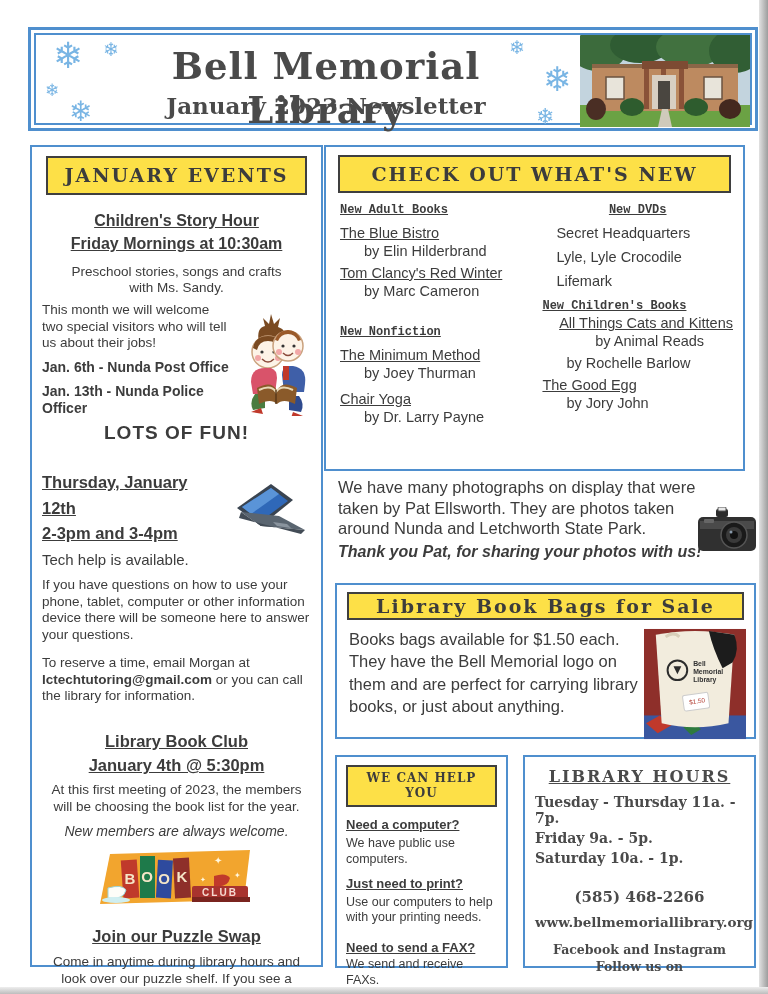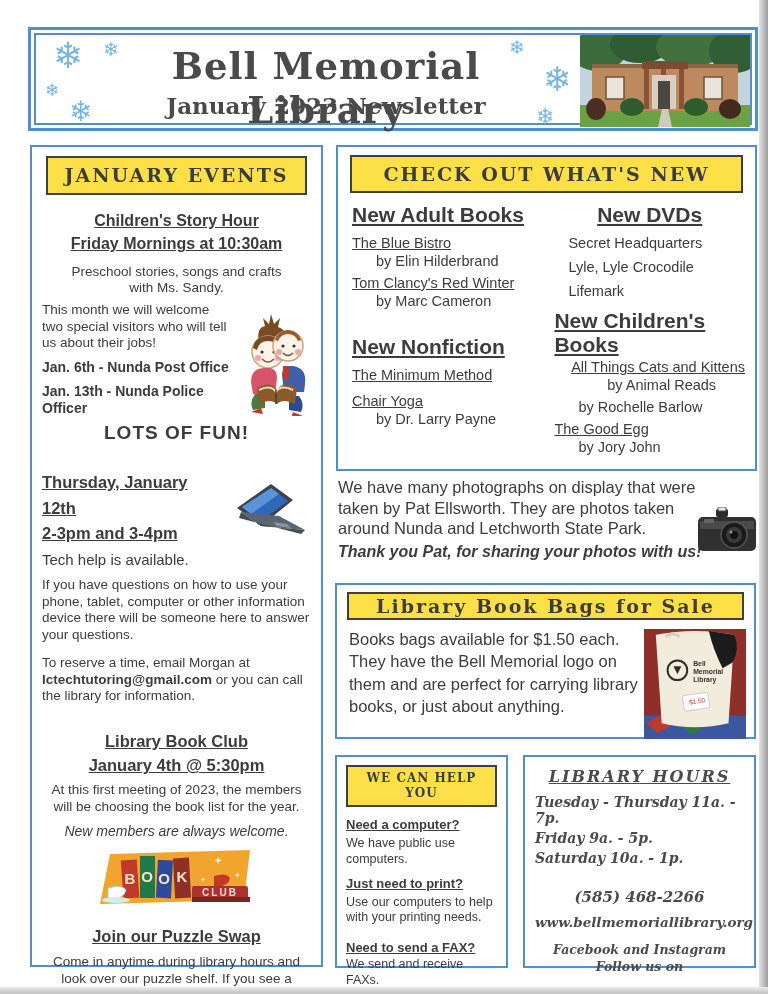--- a/index.html
+++ b/index.html
@@ -38,26 +38,26 @@
   .left-col { left:30px; top:145px; width:293px; height:822px; padding:9px 10px; font-size:13.5px; line-height:1.22; }
   .left-col .bar { margin:0 4px 14px 4px; padding:6px 0; font-size:19px; }
   .sh-title { font-size:16px; line-height:1.45; }
   .kids-clip { float:right; width:80px; height:112px; margin:2px 0 0 2px; }
   .fun { font-weight:bold; font-size:19px; letter-spacing:1px; text-align:center; margin-top:4px; }
   .tech-head { font-size:16.5px; line-height:1.55; }
   .laptop-clip { float:right; width:84px; height:68px; margin:4px 0 2px 4px; }
   .bc-clip { display:block; margin:8px auto 0 auto; width:162px; height:62px; }
 
   
-  .whats-new { left:336px; top:145px; width:421px; height:326px; padding:8px 10px; font-size:14px; }
+  .whats-new { left:324px; top:145px; width:421px; height:326px; padding:8px 10px; font-size:14px; }
   .whats-new .bar { margin:0 2px 10px 2px; padding:6px 0; font-size:19px; }
   .wn-cols { display:flex; }
   .wn-left { width:52%; padding-left:4px; }
   .wn-right { width:48%; }
-  .wn-sec { font-size:21px; margin-bottom:8px; }
+  .wn-sec { font-size:12px; margin-bottom:8px;font-family:Liberation Mono, monospace; }
   .wn-item { text-decoration:underline; font-size:14.5px; margin-top:6px; }
   .wn-by { padding-left:24px; margin:2px 0 6px 0; font-size:14.5px; }
   .wn-plain { padding-left:14px; margin:8px 0; font-size:14.5px; }
 
   
   .photos-note { position:absolute; left:338px; top:477px; width:420px; font-size:16.5px; line-height:1.25; }
   .camera-clip { position:absolute; right:0px; top:30px; width:62px; height:48px; }
   .photos-thanks { font-weight:bold; font-style:italic; font-size:16px; margin-top:3px; }
 
   
@@ -68,21 +68,21 @@
   .bag-photo { width:104px; height:112px; margin-left:4px; }
 
   
   .help-box { left:335px; top:755px; width:173px; height:213px; padding:8px 9px; font-size:12.5px; line-height:1.25; }
   .help-box .bar { margin:0 0 10px 0; padding:4px 0; font-size:12px; letter-spacing:1px; }
   .help-q { font-weight:bold; text-decoration:underline; font-size:13px; margin-top:8px; }
   .help-a { margin-top:3px; }
 
   
   .hours-box { left:523px; top:755px; width:233px; height:213px; padding:10px 10px;
-     font-family:"DejaVu Serif", serif; font-weight:bold; color:#4a4a4a;font-style:italic; }
+     font-family:"DejaVu Serif", serif; font-weight:bold; color:#4a4a4a; }
   .hours-title { text-align:center; font-size:16px; letter-spacing:2px; text-decoration:underline; margin-bottom:8px; }
   .hours-line { font-size:14px; margin-top:4px; }
   .hours-phone { text-align:center; font-size:15px; margin-top:22px; }
   .hours-web { text-align:right; font-size:13.5px; margin-top:8px; }
   .hours-follow { text-align:center; font-size:12.5px; margin-top:12px; line-height:1.35; }
 </style>
 </head>
 <body>
 
 <div class="page">
@@ -218,20 +218,21 @@
     <div class="bar">CHECK OUT WHAT'S NEW</div>
     <div class="wn-cols">
       <div class="wn-left">
         <div class="hu wn-sec">New Adult Books</div>
         <div class="wn-item">The Blue Bistro</div>
         <div class="wn-by">by Elin Hilderbrand</div>
         <div class="wn-item">Tom Clancy's Red Winter</div>
         <div class="wn-by">by Marc Cameron</div>
         <div class="hu wn-sec" style="margin-top:26px;">New Nonfiction</div>
         <div class="wn-item">The Minimum Method</div>
+        <div class="wn-by">by Joey Thurman</div>
         <div class="wn-item" style="margin-top:10px;">Chair Yoga</div>
         <div class="wn-by">by Dr. Larry Payne</div>
       </div>
       <div class="wn-right">
         <div class="hu wn-sec c">New DVDs</div>
         <div class="wn-plain">Secret Headquarters</div>
         <div class="wn-plain">Lyle, Lyle Crocodile</div>
         <div class="wn-plain">Lifemark</div>
         <div class="hu wn-sec" style="margin-top:10px; margin-bottom:2px;">New Children's Books</div>
         <div class="wn-item" style="margin-top:2px;text-align:right;">All Things Cats and Kittens</div>

